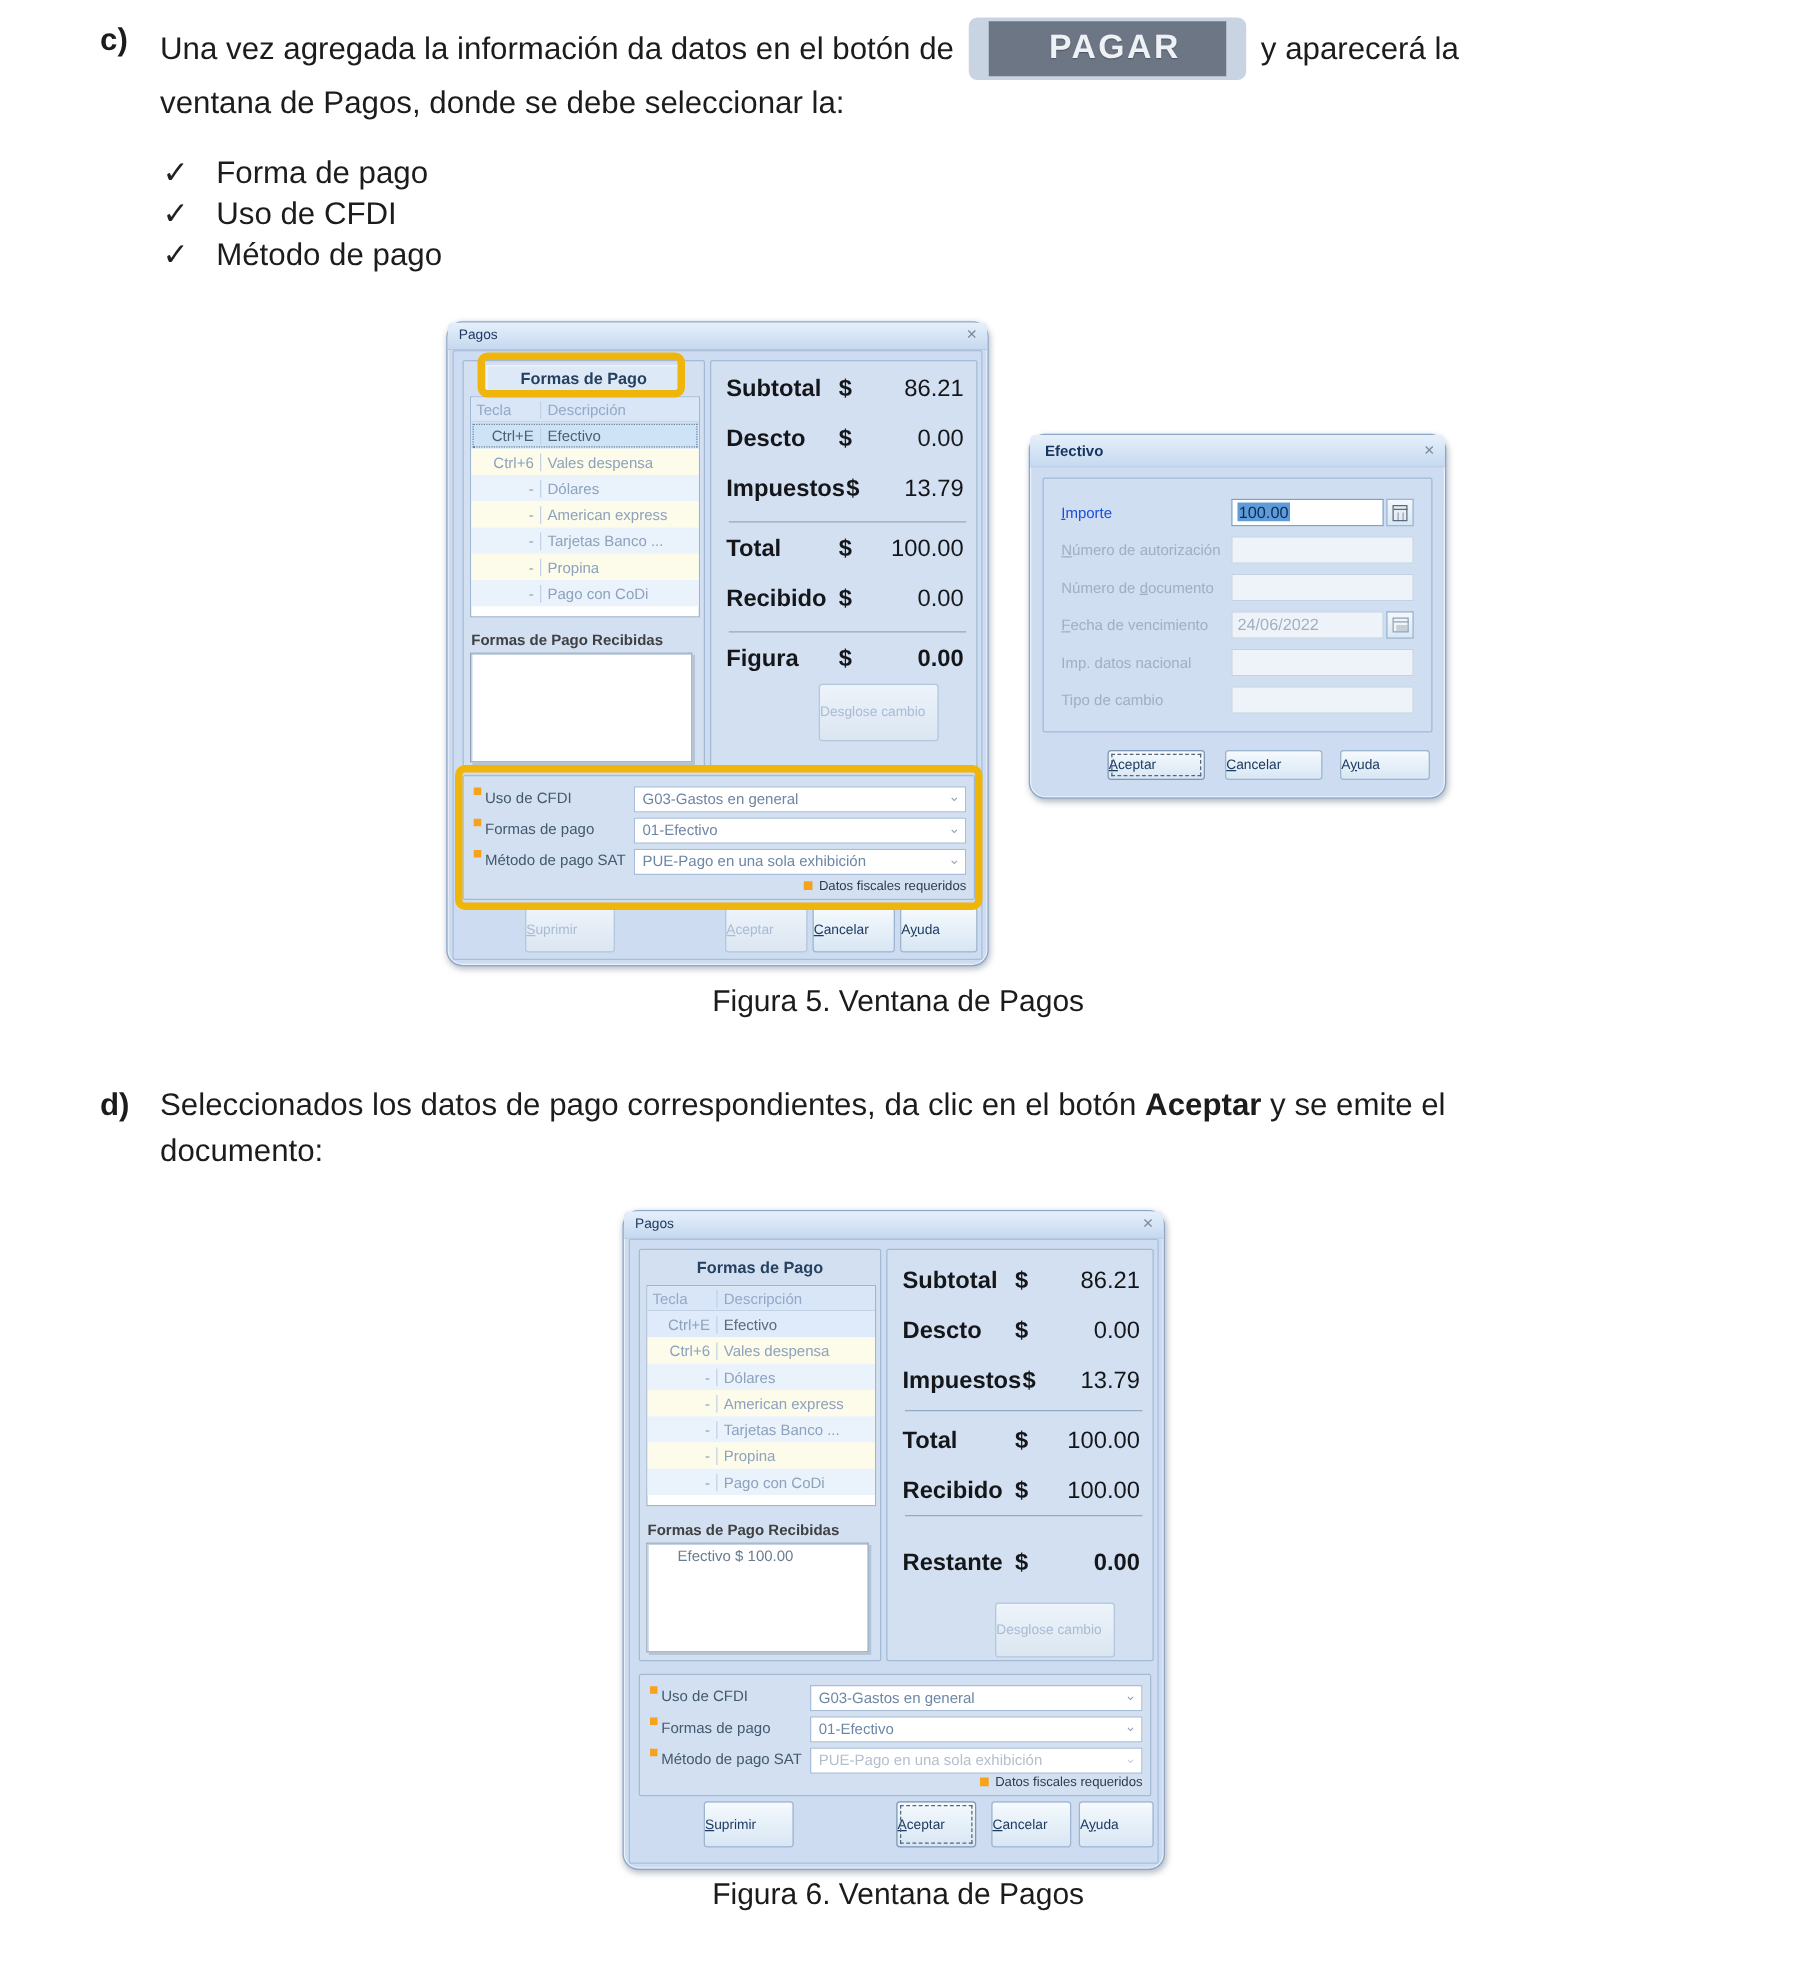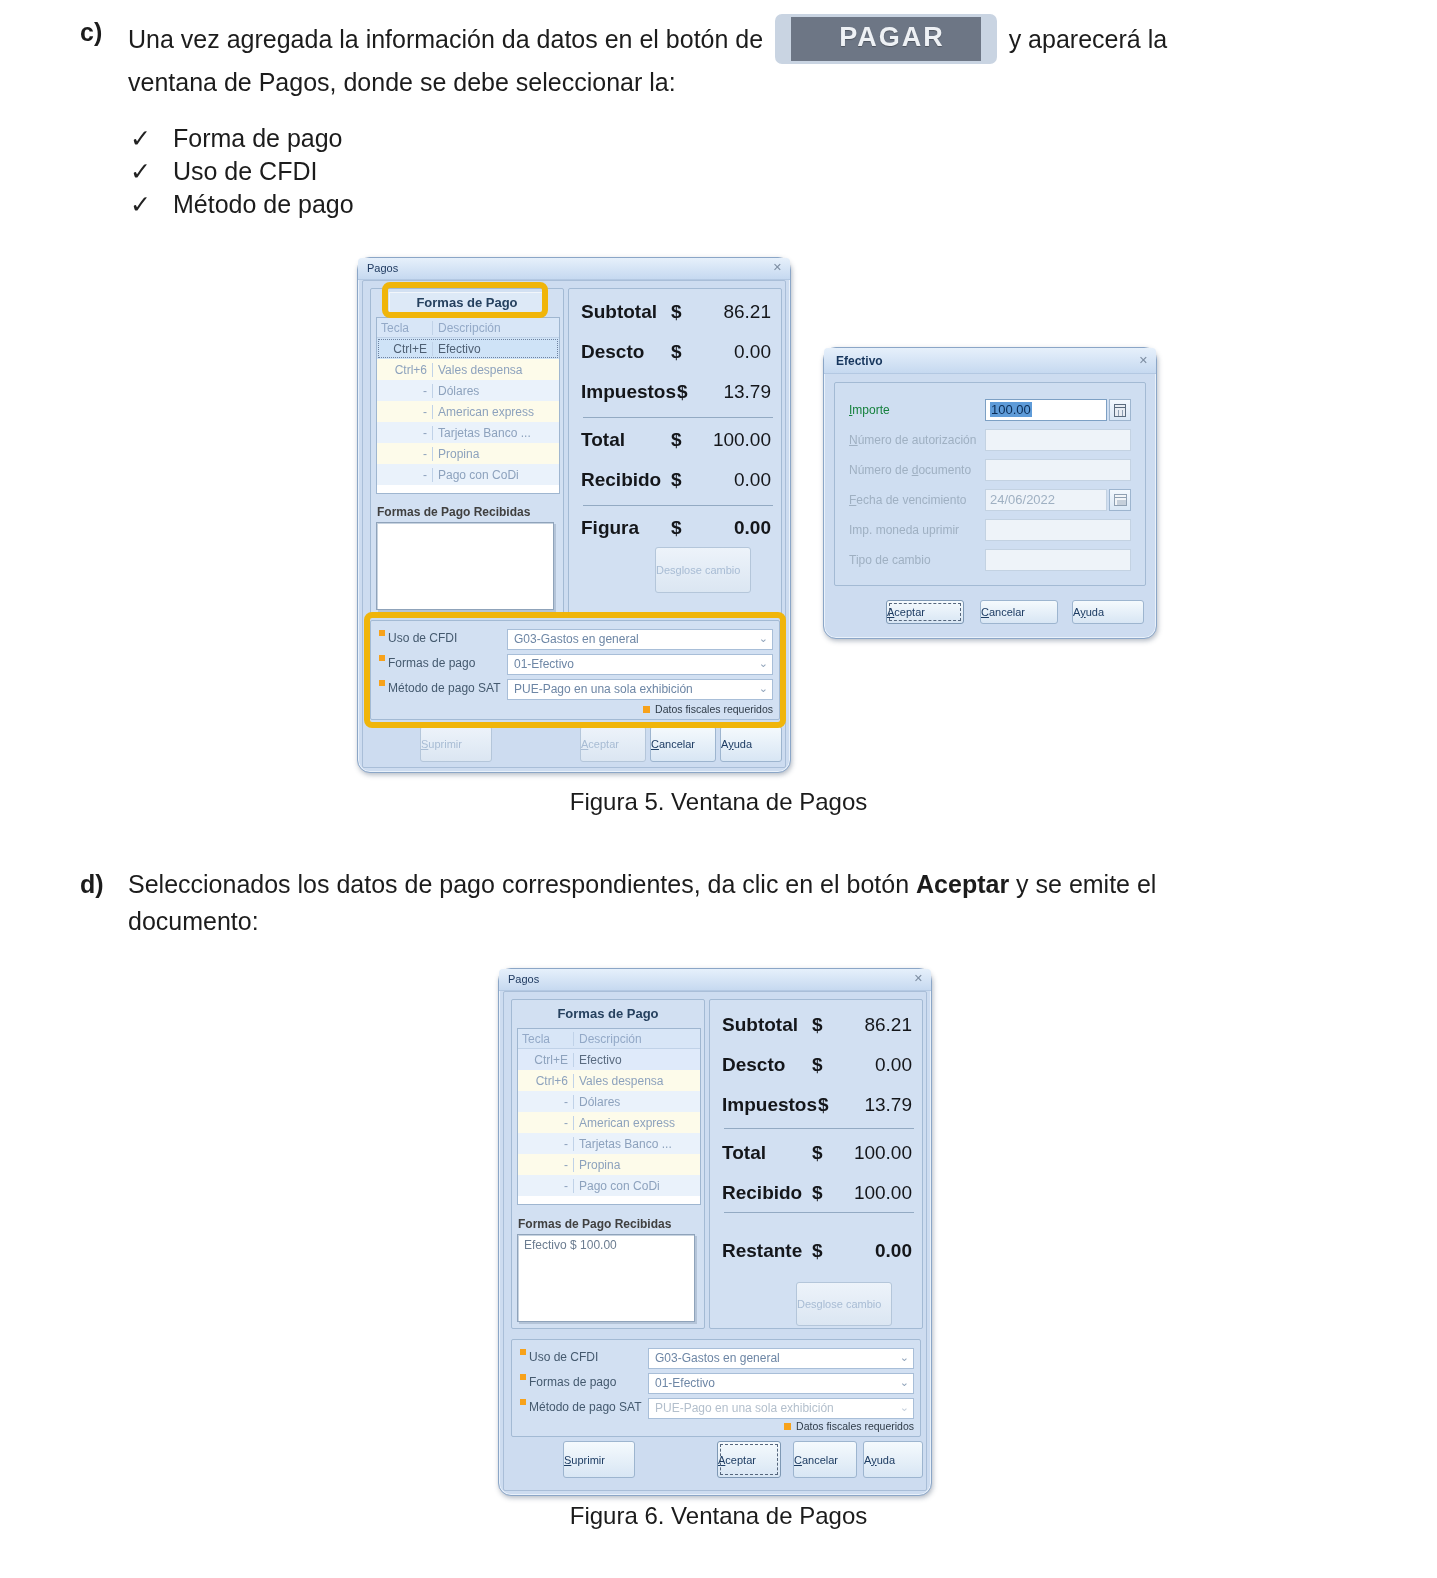--- a/index.html
+++ b/index.html
@@ -47,21 +47,21 @@
   .t-head .c-key { text-align:left; padding-left:4px; }
   .c-desc { padding-left:5px; flex:1; text-align:left; }
   .t-row { display:flex; height:21px; align-items:center; font-size:12px; color:#8da2bd; }
   .t-row.alt-y { background:#fdfbea; }
   .t-row.alt-b { background:#eaf2fb; }
   .t-row.selected { background:#cfe3f7; outline:1px dotted #6e82a0; outline-offset:-2px; color:#4e5f73; }
 
   .recibidas-label { position:absolute; left:6px; font-size:12px; font-weight:bold; color:#404040; }
   .listbox { position:absolute; background:#ffffff; border:1px solid #8fa3ba;
     box-shadow:inset 1px 1px 0 #c7d3e0, 2px 2px 0 rgba(90,110,140,.25);
-    font-size:12px; color:#6b7c90; padding:3px 6px; }
+    font-size:12px; color:#6b7c90; padding:3px 24px; }
 
   
   .tot-row { position:absolute; left:12px; right:10px; height:20px; font-size:19px; }
   .tot-l { position:absolute; left:0; font-weight:bold; color:#14161a; }
   .tot-c { position:absolute; left:90px; font-weight:bold; color:#14161a; }
   .tot-v { position:absolute; right:0; color:#14161a; }
   .tot-v.final { font-weight:bold; }
   .sep { position:absolute; left:14px; right:8px; height:1px; background:#93aac3; }
 
   
@@ -82,21 +82,21 @@
   .select .chev { position:absolute; right:4px; top:-1px; color:#8fa3ba; font-size:11px; }
   .select.disabled { color:#b3bfcc; }
   .select.disabled .chev { color:#c3cedb; }
   .note { position:absolute; right:6px; font-size:10.5px; color:#2f3b48; }
   .note .sq { display:inline-block; width:7px; height:7px; background:#f7a21b; margin-right:5px; }
 
   
   .dlg-title { position:absolute; left:12px; top:6px; font-size:12px; font-weight:bold; color:#17365d; }
   .e-row { position:absolute; left:14px; right:14px; height:22px; }
   .e-label { position:absolute; left:0; top:4px; font-size:12px; color:#9fb0c2; }
-  .e-label.enabled { color:#15803d; }
+  .e-label.enabled { color:#1d4ed8; }
   .e-label .u { text-decoration:underline; }
   .e-input { position:absolute; left:136px; right:0; top:0; height:22px; background:#eef3f9;
     border:1px solid #c3d2e2; font-size:13px; color:#9fb0c2; line-height:20px; padding:0 4px; }
   .e-input.enabled { background:#ffffff; border:1px solid #7da0c4; color:#0b2d56; }
   .sel-text { background:#5e9bd8; color:#0b2d56; padding:0 1px; }
   .icon-btn { position:absolute; right:0; top:0; width:22px; height:22px;
     background:linear-gradient(#f3f8fd,#d9e7f5); border:1px solid #9db5cf;
     display:flex; align-items:center; justify-content:center; }
   .calc-glyph { width:12px; height:13px; border:1px solid #5a6b7d; background:
     linear-gradient(#5a6b7d,#5a6b7d) 0 2px/12px 1px no-repeat,
@@ -283,21 +283,21 @@
       <div class="e-input"><span></span></div>
     </div>
     <div class="e-row" style="top:106px;">
       <span class="e-label"><span></span><span class="u">F</span><span>echa de vencimiento</span></span>
       <div class="e-input" style="right:24px;"><span>24/06/2022</span></div>
       <div class="icon-btn">
           <span class="cal-glyph"></span>
         </div>
     </div>
     <div class="e-row" style="top:136px;">
-      <span class="e-label"><span></span><span class="u"></span><span>Imp. moneda uprimir</span></span>
+      <span class="e-label"><span></span><span class="u"></span><span>Imp. datos nacional</span></span>
       <div class="e-input"><span></span></div>
     </div>
     <div class="e-row" style="top:166px;">
       <span class="e-label"><span></span><span class="u"></span><span>Tipo de cambio</span></span>
       <div class="e-input"><span></span></div>
     </div>
   </div>
   <div class="btn focused" style="left:62px; top:252px; width:78px; height:24px;">
       <span><span></span><span class="u">A</span><span>ceptar</span></span>
     </div>

